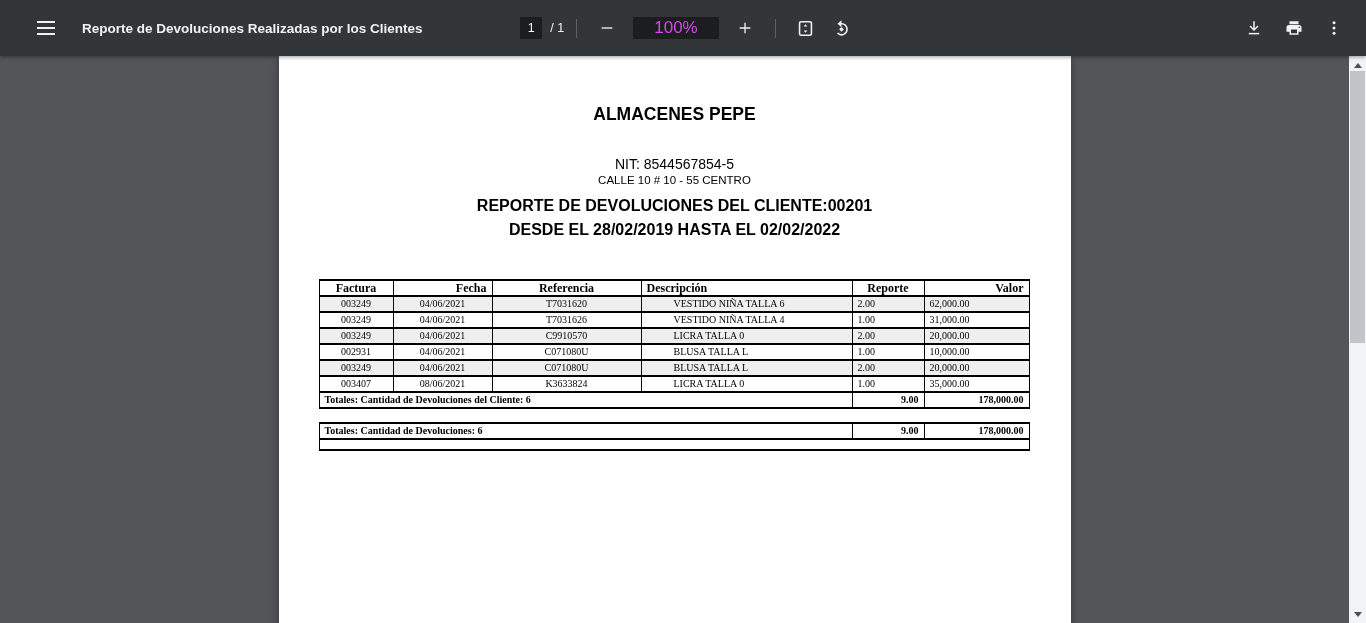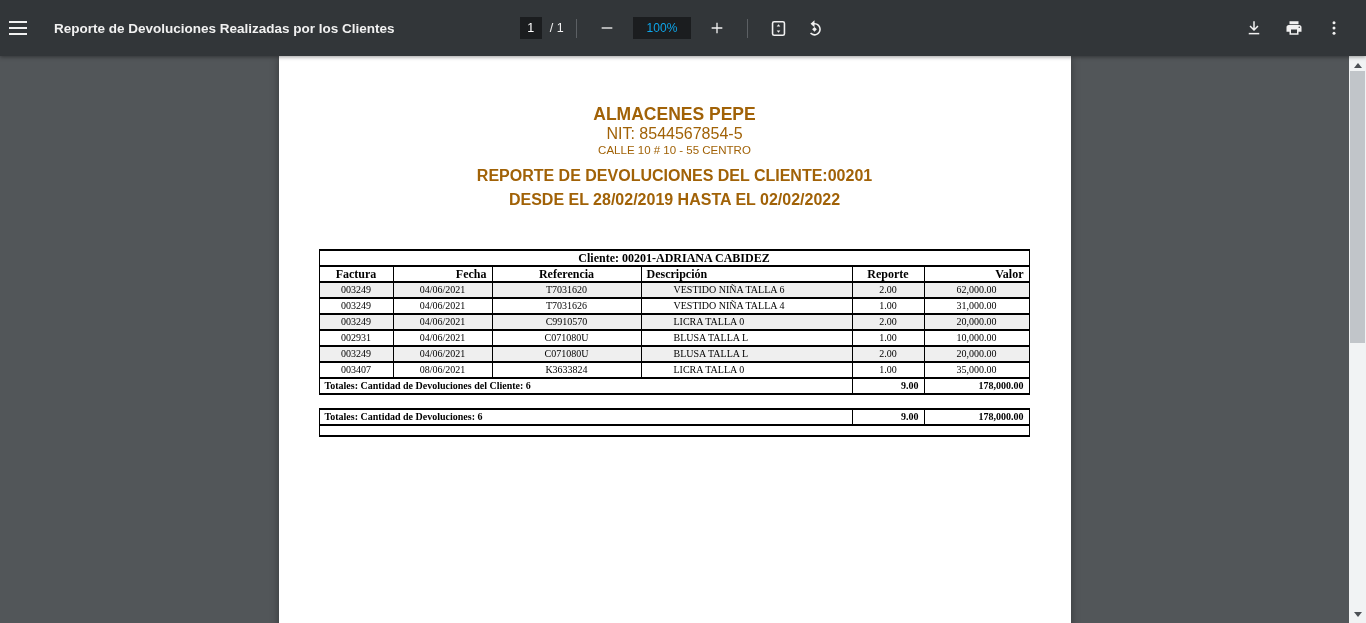--- a/index.html
+++ b/index.html
@@ -3,68 +3,68 @@
 <meta charset="utf-8">
 <style>
   * { margin:0; padding:0; box-sizing:border-box; }
   html,body { width:1366px; height:623px; overflow:hidden; background:#525659;
               font-family:"Liberation Sans", sans-serif; }
 
   
   .toolbar { position:absolute; top:0; left:0; width:1366px; height:56px;
              background:#323639; display:flex; align-items:center; z-index:20;
              box-shadow:0 1px 4px rgba(0,0,0,.4); }
-  .tb-left { flex:1 1 0; display:flex; align-items:center; padding-left:0; min-width:0; }
+  .tb-left { flex:1 1 0; display:flex; align-items:center; padding-left:28px; min-width:0; }
   .tb-center { display:flex; align-items:center; }
   .tb-right { flex:1 1 0; display:flex; align-items:center; justify-content:flex-end;
               padding-right:14px; gap:4px; }
   .icon-btn { width:36px; height:36px; border:none; background:transparent; cursor:pointer;
               display:flex; align-items:center; justify-content:center; border-radius:50%; }
   .icon-btn svg { display:block; }
   .hamburger { display:flex; flex-direction:column; gap:4px; }
   .hamburger i { display:block; width:18px; height:2px; background:#f1f1f1; }
   .tb-title { color:#f1f1f1; font-size:13.5px; font-weight:600; margin-left:18px;
               white-space:nowrap; overflow:hidden; text-overflow:ellipsis; }
   .page-box { width:22px; height:22px; background:rgba(0,0,0,.45); border:none; color:#fff;
               text-align:center; font-size:12.5px; font-family:"Liberation Sans",sans-serif; }
   .page-total { color:#f1f1f1; font-size:12.5px; margin-left:8px; }
   .sep { width:1px; height:19px; background:#5c6064; margin:0 12px; }
-  .zoom-box { min-width:40px; height:22px; background:rgba(0,0,0,.45); color:#0ea5e9;
-              font-size:12px; display:flex; align-items:center; justify-content:center;
-              padding:0 14px; margin:0 8px; }
+  .zoom-box { min-width:40px; height:22px; background:rgba(0,0,0,.45); color:#d946ef;
+              font-size:17px; display:flex; align-items:center; justify-content:center;
+              padding:0 21px; margin:0 8px; }
 
   
   .viewer { position:absolute; top:56px; left:0; width:1349px; height:567px;
             background:#525659; overflow:hidden; display:flex; justify-content:center; }
   .page { width:792px; height:1122px; background:#ffffff; padding-top:47px;
           box-shadow:0 2px 8px rgba(0,0,0,.35); }
 
-  .doc-head { text-align:center; color:#a16207; }
+  .doc-head { text-align:center; color:#000000; }
   .company      { font-size:17.5px; font-weight:bold; line-height:23px; }
-  .nit          { font-size:16px; line-height:16px; }
+  .nit          { font-size:14px; line-height:16px;margin-top:30px; }
   .address      { font-size:11.5px; line-height:16px; }
   .report-title { font-size:16px; font-weight:bold; line-height:24px; margin-top:6px; }
   .date-range   { font-size:16px; font-weight:bold; line-height:24px; }
 
   
   table { border-collapse:collapse; table-layout:fixed; width:710px; margin-left:40px;
           font-family:"Liberation Serif", serif; color:#000; }
   .client-table { margin-top:37px; }
   .summary-table { margin-top:13px; }
   th, td { border:1px solid #000; border-top:2px solid #000; border-bottom:2px solid #000;
            height:12px; font-size:10px; line-height:12px; padding:1px 5px;
            overflow:hidden; white-space:nowrap; }
   .banner { font-weight:bold; text-align:center; font-size:12px; }
   th { font-weight:bold; font-size:12px; }
   th.h0, th.h2, th.h4 { text-align:center;margin-left:48px; }
   th.h1, th.h5 { text-align:right; }
   th.h3 { text-align:left; }
   td.c0, td.c1, td.c2 { text-align:center; }
   td.c3 { text-align:left;padding-left:32px; }
-  td.c4, td.c5 { text-align:center; }
+  td.c4, td.c5 { text-align:left; }
   tr.shaded td { background:#efefef; }
   .total-label { font-weight:bold; text-align:left; }
   .total-num { font-weight:bold; text-align:right; }
   .empty-row { height:11px; }
 
   
   .scrollbar { position:absolute; top:56px; right:0; width:17px; height:567px;
                background:#f1f3f4; z-index:15; }
   .sb-arrow { position:absolute; left:0; width:17px; height:14px;
               display:flex; align-items:center; justify-content:center; }
@@ -158,23 +158,20 @@
       <colgroup>
           <col style="width:74px">
           <col style="width:99px">
           <col style="width:149px">
                 <col style="width:211px">
           <col style="width:72px">
           <col style="width:105px">
         </colgroup>
       <tbody>
         <tr>
-          <td colspan="6" class="banner">Cliente: 00201-ADRIANA CABIDEZ</td>
-        </tr>
-        <tr>
             <th class="h0">Factura</th>
             <th class="h1">Fecha</th>
             <th class="h2">Referencia</th>
             <th class="h3">Descripción</th>
             <th class="h4">Reporte</th>
             <th class="h5">Valor</th>
           </tr>
       </tbody>
       <tbody>
           <tr class="shaded">

